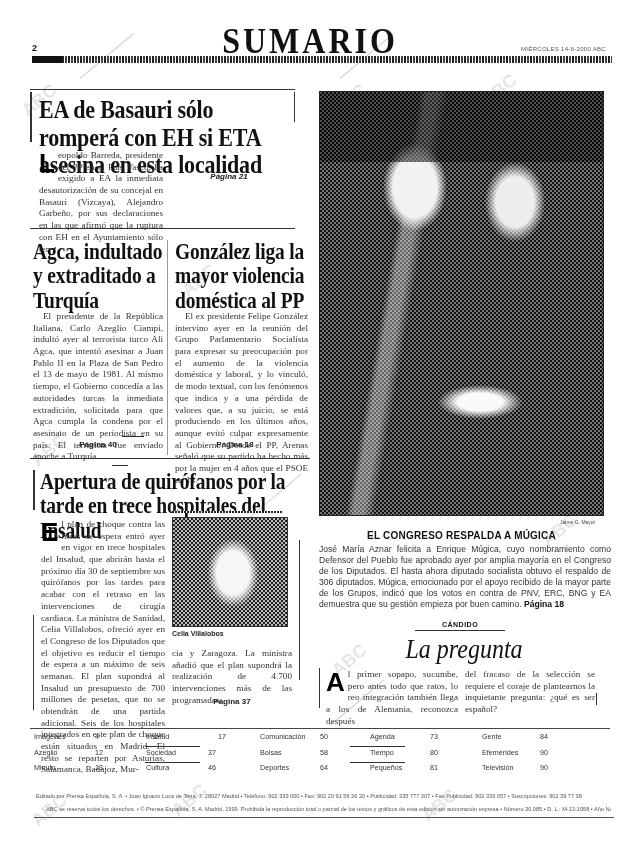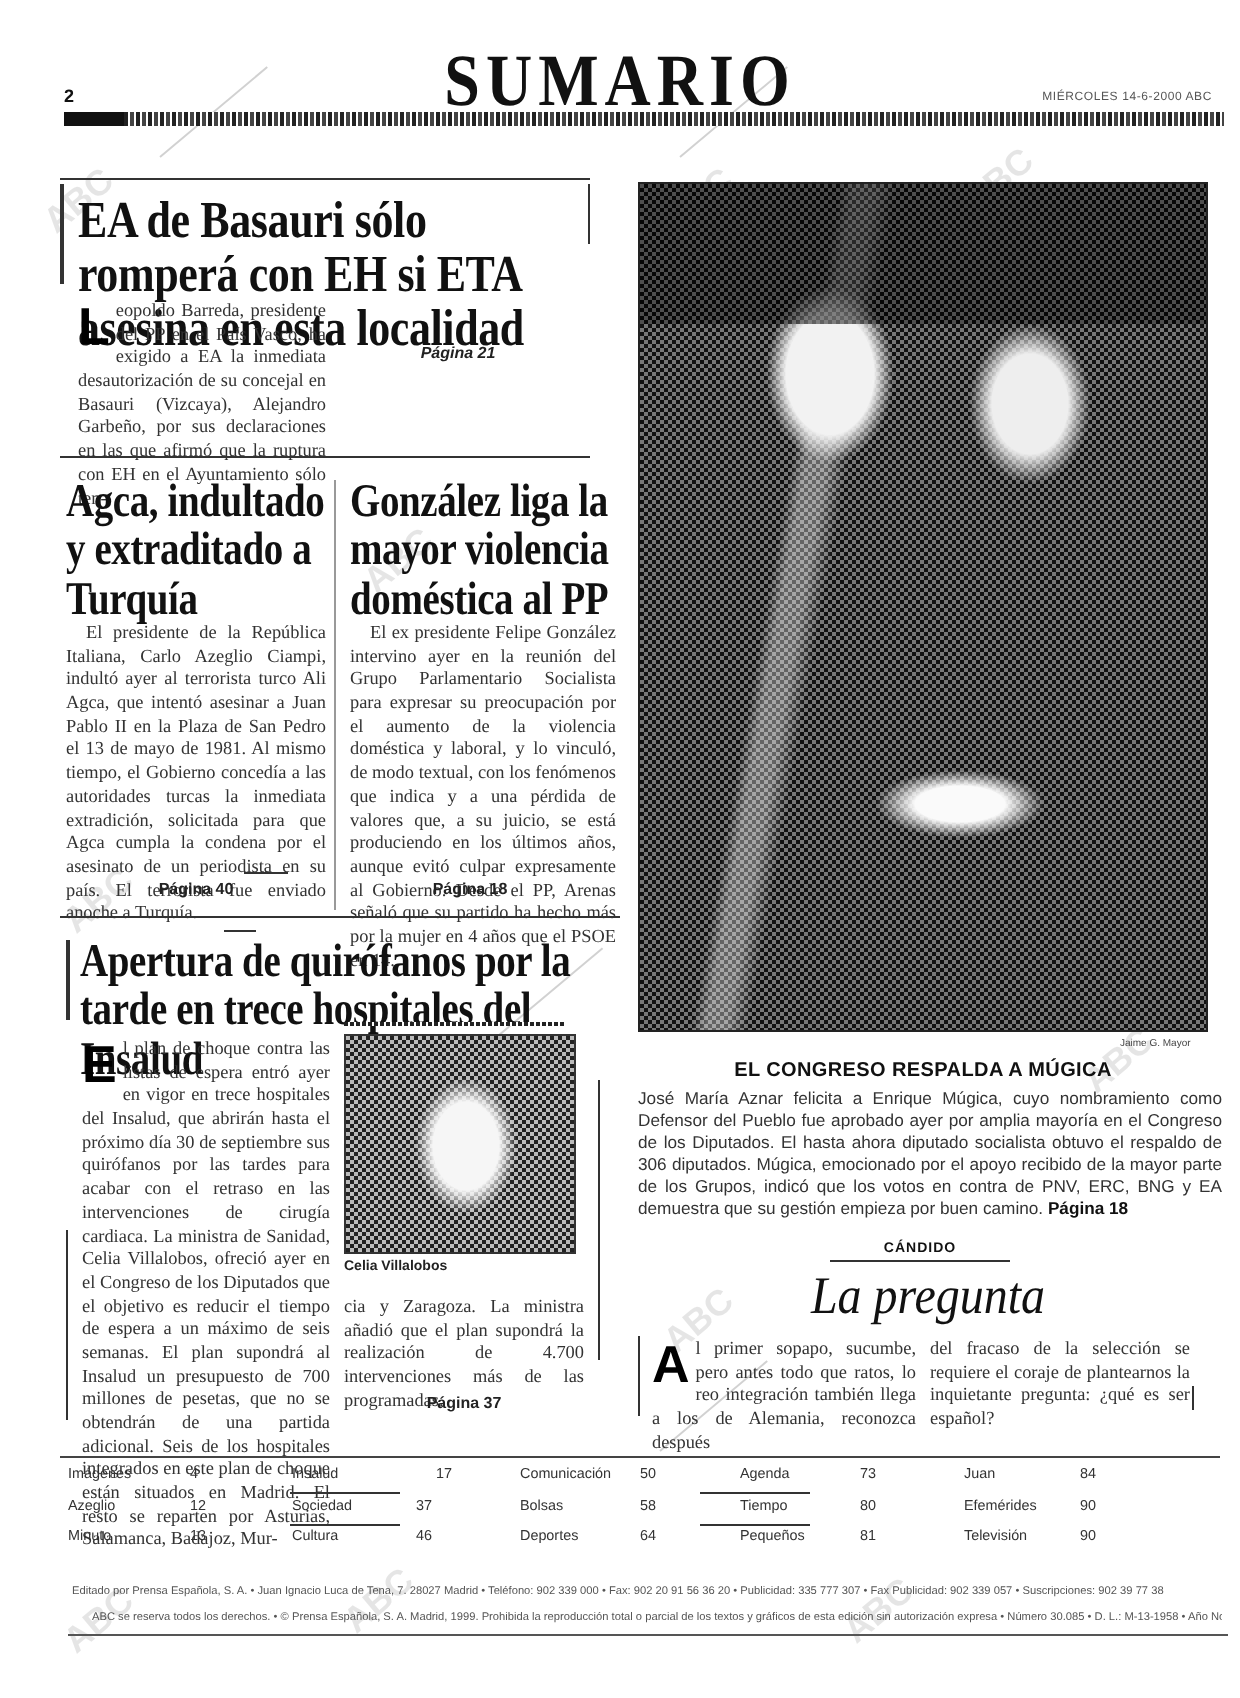--- a/index.html
+++ b/index.html
@@ -167,21 +167,21 @@
 <div class="abs index-grid">
   <div class="index-row">
     <span class="idx-cell" style="left:4px">Imágenes</span>
       <span class="idx-num" style="left:65px">4</span>
     <span class="idx-cell" style="left:116px">Insalud</span>
       <span class="idx-num" style="left:188px">17</span>
     <span class="idx-cell" style="left:230px">Comunicación</span>
       <span class="idx-num" style="left:290px">50</span>
     <span class="idx-cell" style="left:340px">Agenda</span>
       <span class="idx-num" style="left:400px">73</span>
-    <span class="idx-cell" style="left:452px">Juan</span>
+    <span class="idx-cell" style="left:452px">Gente</span>
       <span class="idx-num" style="left:510px">84</span>
   </div>
   <div class="index-row">
     <span class="idx-cell" style="left:4px">Azeglio</span>
       <span class="idx-num" style="left:65px">12</span>
     <span class="idx-cell" style="left:116px">Sociedad</span>
       <span class="idx-num" style="left:178px">37</span>
     <span class="idx-cell" style="left:230px">Bolsas</span>
       <span class="idx-num" style="left:290px">58</span>
     <span class="idx-cell" style="left:340px">Tiempo</span>

